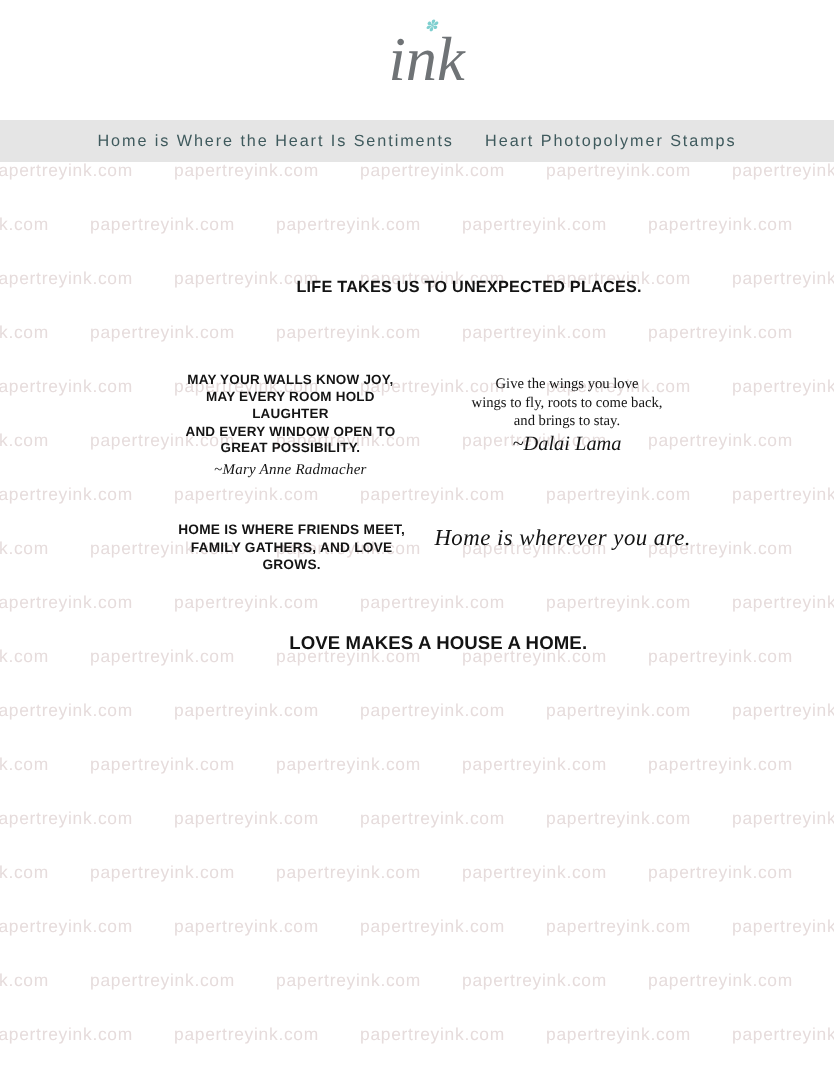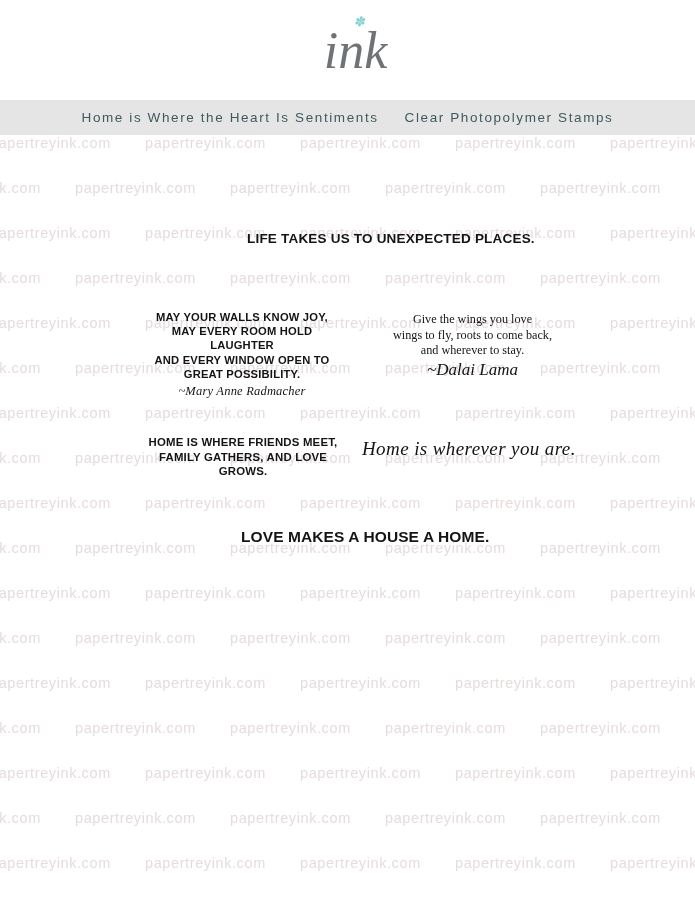--- a/index.html
+++ b/index.html
@@ -206,21 +206,21 @@
   <div class="logo">
     <span class="logo-word2">
       <span class="logo-flower">✽</span>
       <span>ink</span>
     </span>
   </div>
 </div>
 
 <div class="band">
   <span class="band-text">Home is Where the Heart Is Sentiments</span>
-  <span class="band-text">Clear Photopolymer Stamps</span>
+  <span class="band-text">Heart Photopolymer Stamps</span>
 </div>
 
 <div class="sheet" id="watermark-field">
     <div class="wm-row" style="top: 0px; left: -10px;"><span>papertreyink.com</span><span>papertreyink.com</span><span>papertreyink.com</span><span>papertreyink.com</span><span>papertreyink.com</span></div>
     <div class="wm-row" style="top: 45px; left: -80px;"><span>papertreyink.com</span><span>papertreyink.com</span><span>papertreyink.com</span><span>papertreyink.com</span><span>papertreyink.com</span></div>
     <div class="wm-row" style="top: 90px; left: -10px;"><span>papertreyink.com</span><span>papertreyink.com</span><span>papertreyink.com</span><span>papertreyink.com</span><span>papertreyink.com</span></div>
     <div class="wm-row" style="top: 135px; left: -80px;"><span>papertreyink.com</span><span>papertreyink.com</span><span>papertreyink.com</span><span>papertreyink.com</span><span>papertreyink.com</span></div>
     <div class="wm-row" style="top: 180px; left: -10px;"><span>papertreyink.com</span><span>papertreyink.com</span><span>papertreyink.com</span><span>papertreyink.com</span><span>papertreyink.com</span></div>
     <div class="wm-row" style="top: 225px; left: -80px;"><span>papertreyink.com</span><span>papertreyink.com</span><span>papertreyink.com</span><span>papertreyink.com</span><span>papertreyink.com</span></div>
     <div class="wm-row" style="top: 270px; left: -10px;"><span>papertreyink.com</span><span>papertreyink.com</span><span>papertreyink.com</span><span>papertreyink.com</span><span>papertreyink.com</span></div>
@@ -246,21 +246,21 @@
     <div>MAY YOUR WALLS KNOW JOY,</div>
     <div>MAY EVERY ROOM HOLD LAUGHTER</div>
     <div>AND EVERY WINDOW OPEN TO</div>
     <div>GREAT POSSIBILITY.</div>
     <div class="attr">~Mary Anne Radmacher</div>
   </div>
 
   <div class="stamp serif" id="s3">
     <div>Give the wings you love</div>
     <div>wings to fly, roots to come back,</div>
-    <div>and wherever to stay.</div>
+    <div>and brings to stay.</div>
     <div class="attr">~Dalai Lama</div>
   </div>
 
   <div class="stamp caps" id="s4">
     <div>HOME IS WHERE FRIENDS MEET,</div>
     <div>FAMILY GATHERS, AND LOVE GROWS.</div>
   </div>
 
   <div class="stamp script" id="s5">
     <div>Home is wherever you are.</div>

